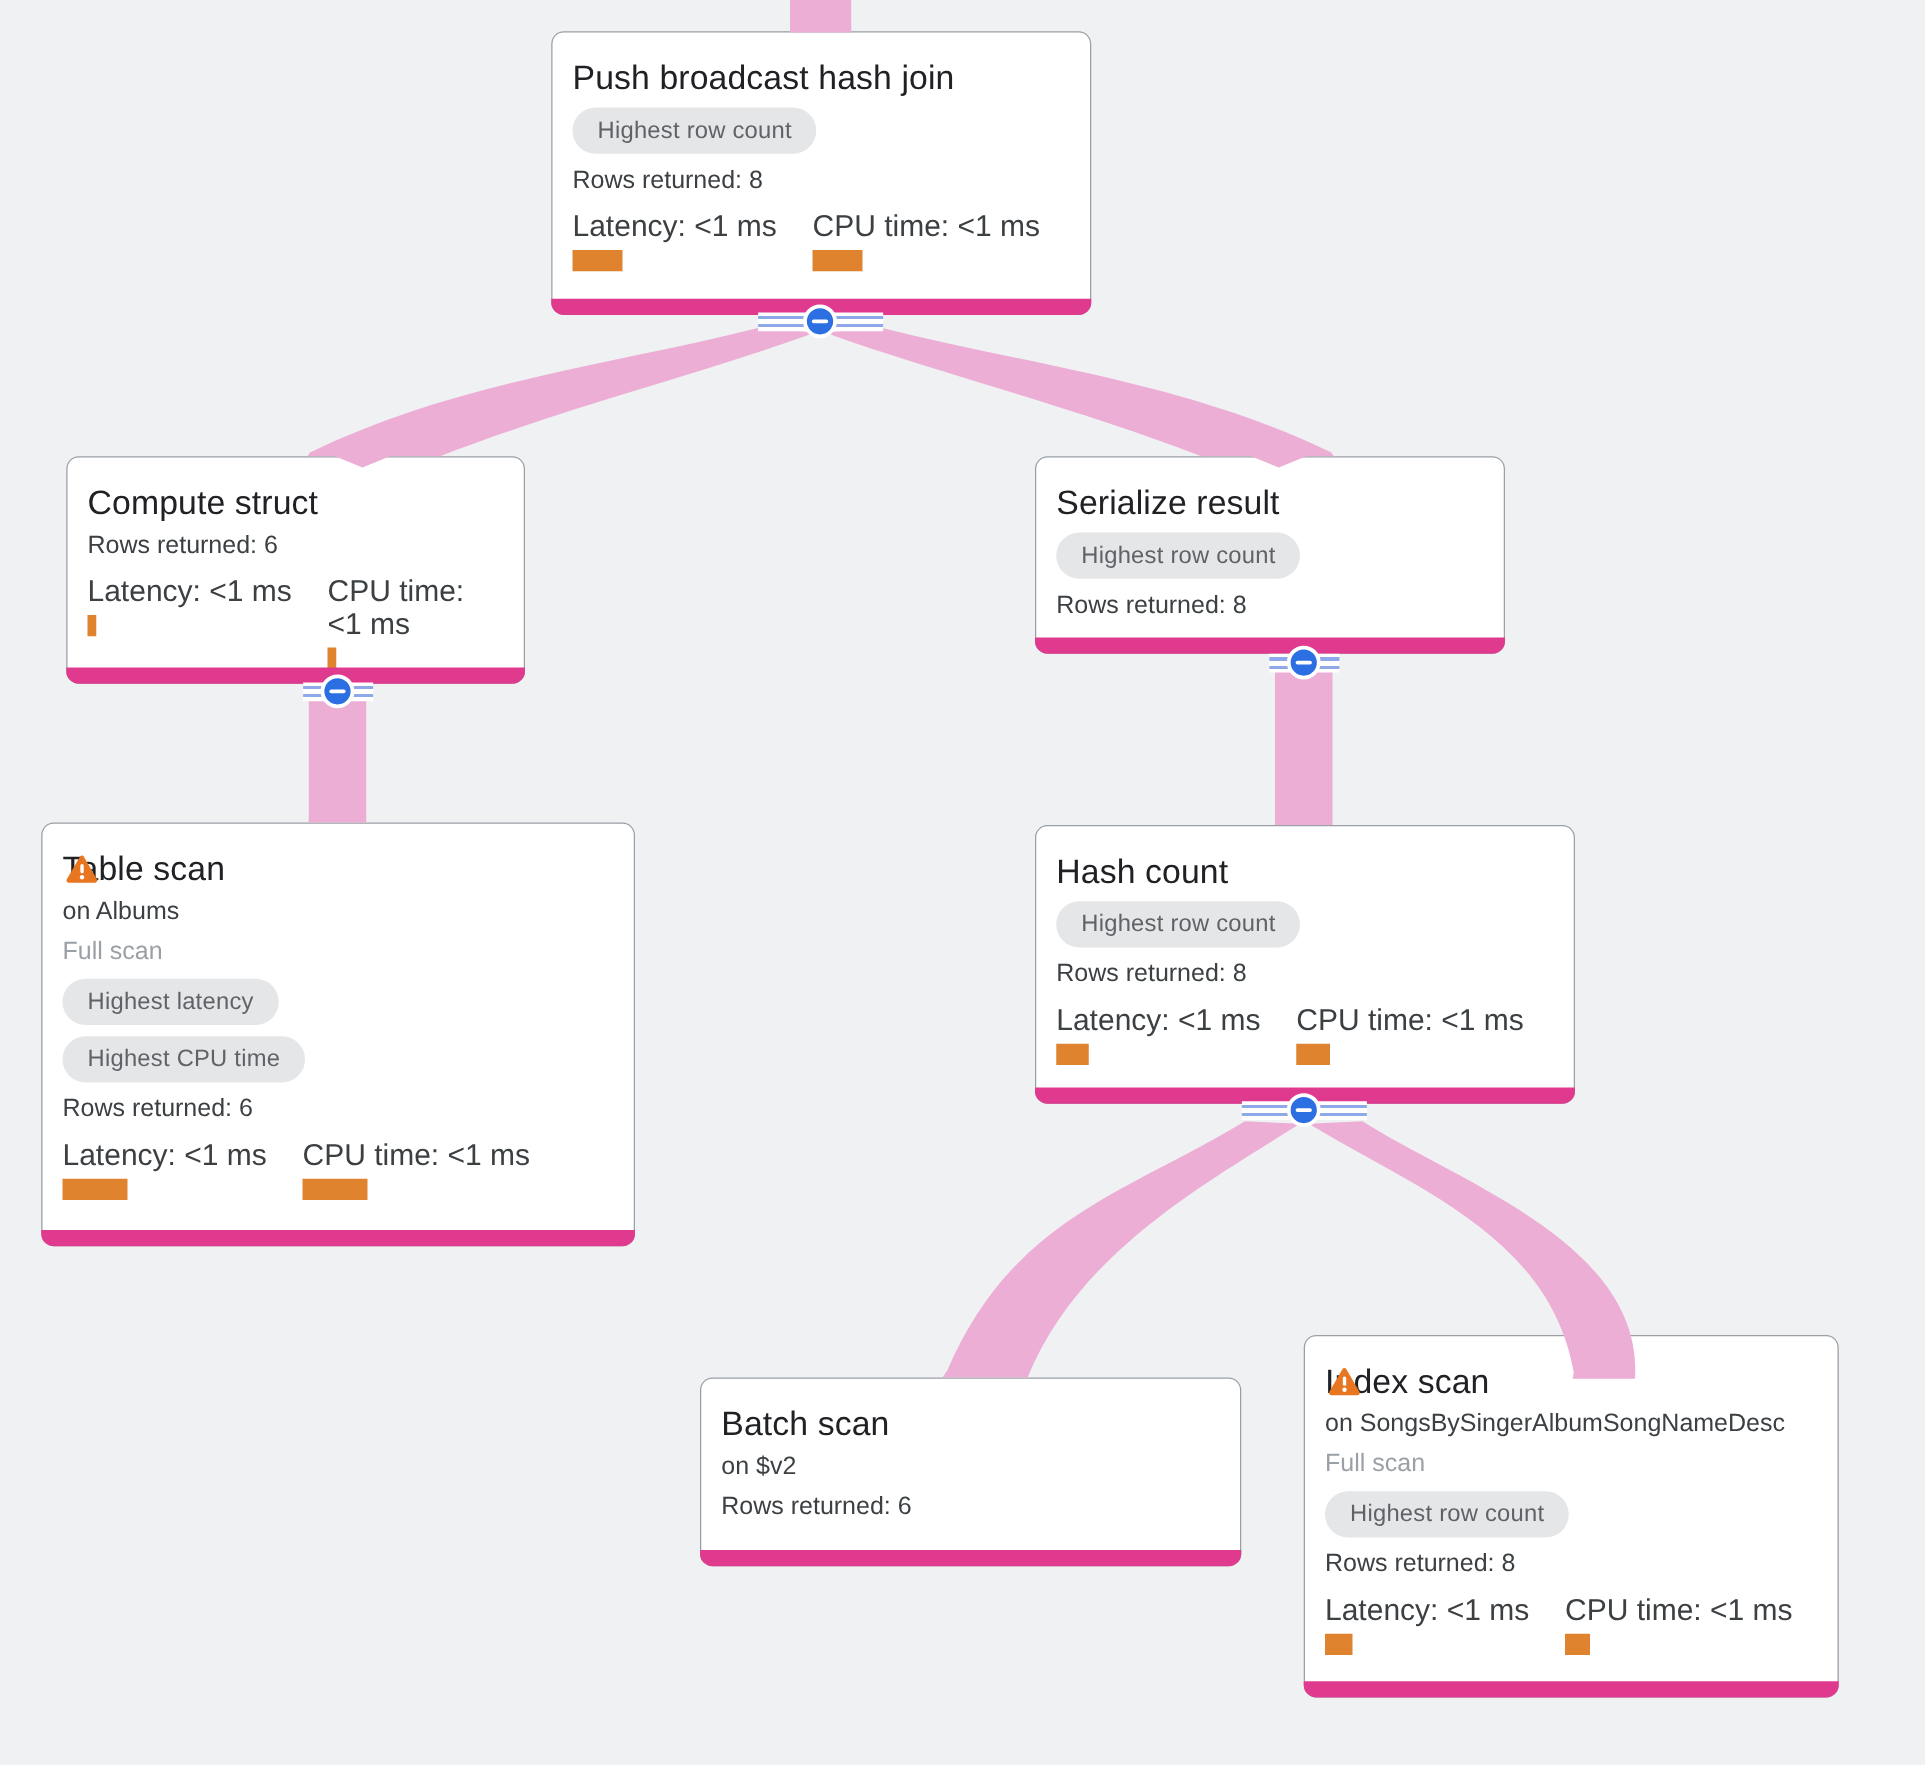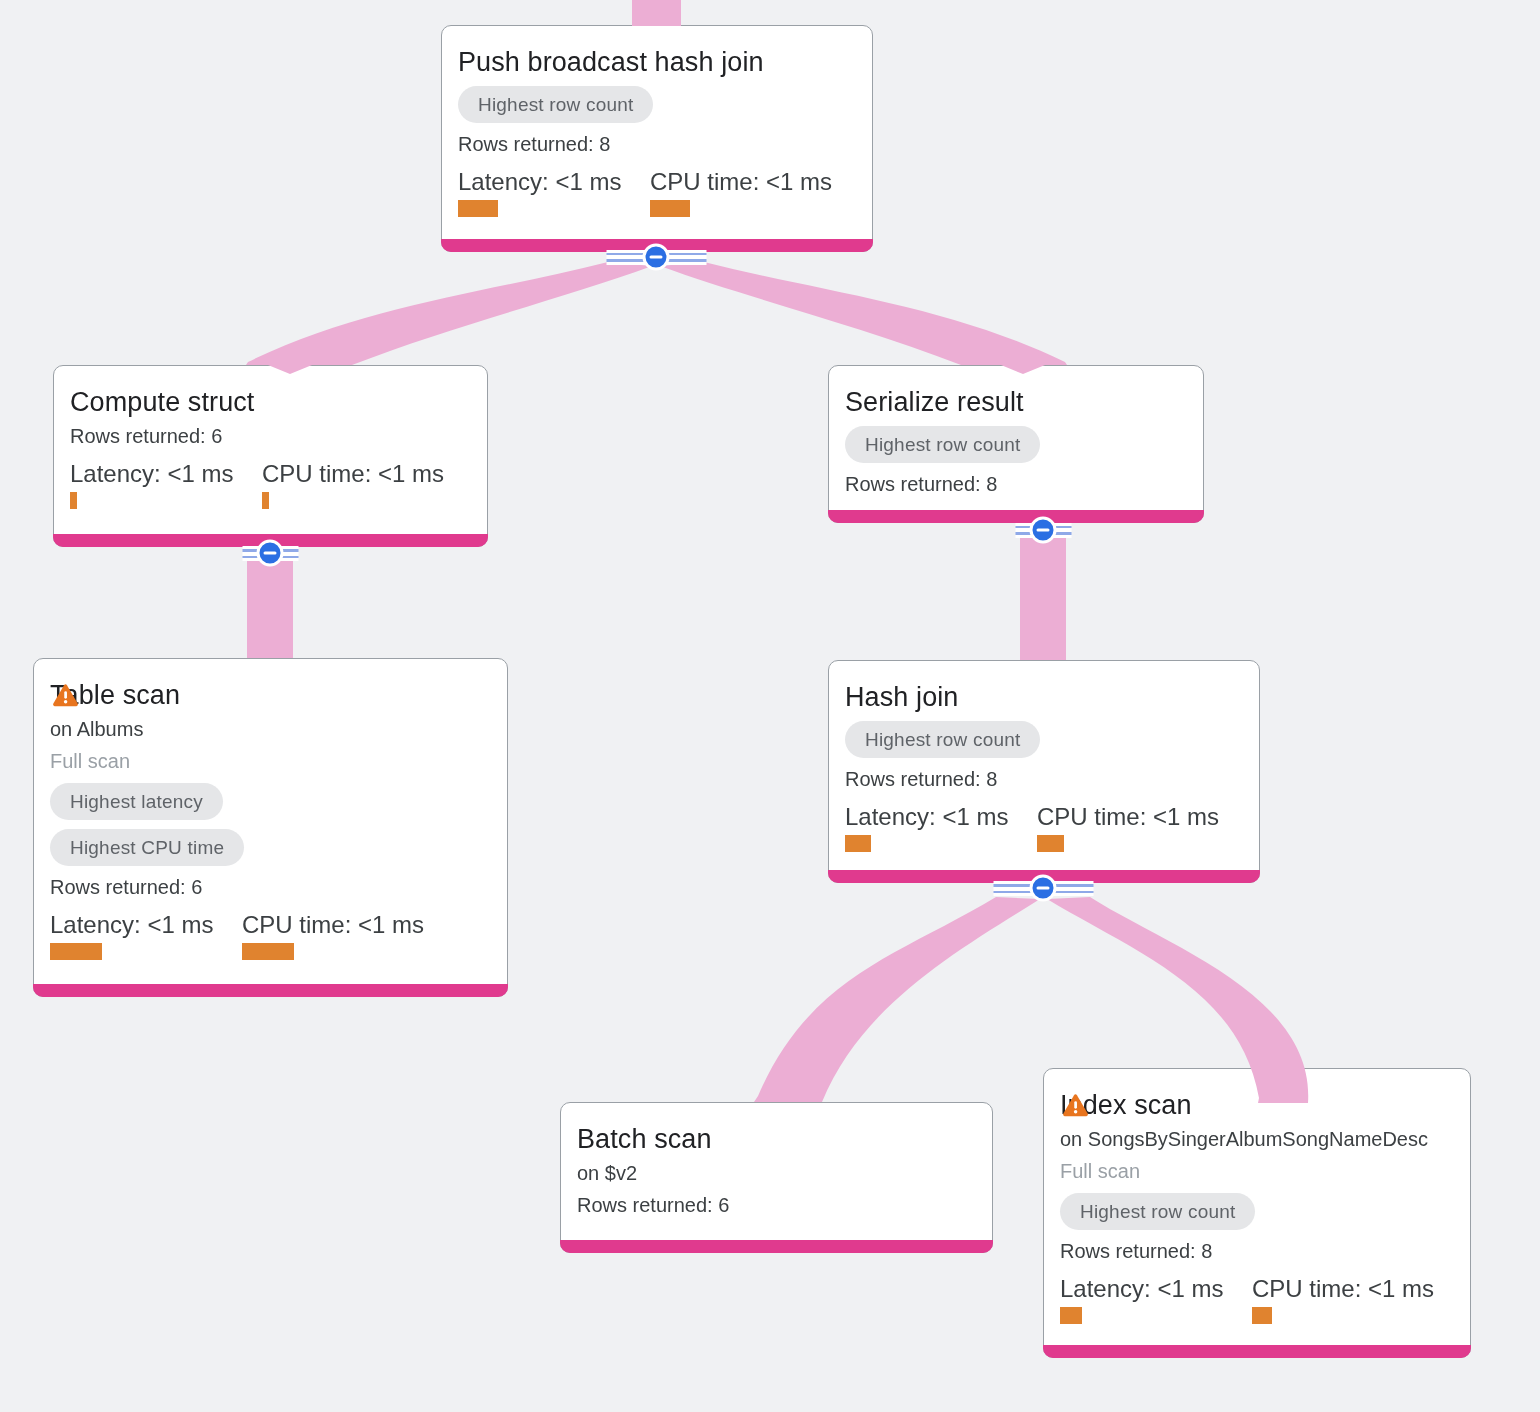--- a/index.html
+++ b/index.html
@@ -109,21 +109,21 @@
       </div>
       <div class="metric">
         <div class="metric-label">CPU time: &lt;1 ms</div>
         <div class="metric-bar" style="width:40px"></div>
       </div>
     </div>
   </div>
   <div class="accent-bar"></div>
 </div>
 
-<div class="card" style="left:53px;top:365px;width:435px;height:182px">
+<div class="card" style="left:53px;top:365px;width:367px;height:182px">
   <div class="card-body">
     <div class="title">Compute struct</div>
     <div class="sub-line">Rows returned: 6</div>
     <div class="metrics">
       <div class="metric">
         <div class="metric-label">Latency: &lt;1 ms</div>
         <div class="metric-bar" style="width:7px"></div>
       </div>
       <div class="metric">
         <div class="metric-label">CPU time: &lt;1 ms</div>
@@ -167,21 +167,21 @@
         <div class="metric-label">CPU time: &lt;1 ms</div>
         <div class="metric-bar" style="width:52px"></div>
       </div>
     </div>
   </div>
   <div class="accent-bar"></div>
 </div>
 
 <div class="card" style="left:828px;top:660px;width:432px;height:223px">
   <div class="card-body">
-    <div class="title">Hash join</div>
+    <div class="title">Hash count</div>
     <div class="badge">Highest row count</div>
     <div class="body-line">Rows returned: 8</div>
     <div class="metrics">
       <div class="metric">
         <div class="metric-label">Latency: &lt;1 ms</div>
         <div class="metric-bar" style="width:26px"></div>
       </div>
       <div class="metric">
         <div class="metric-label">CPU time: &lt;1 ms</div>
         <div class="metric-bar" style="width:27px"></div>

